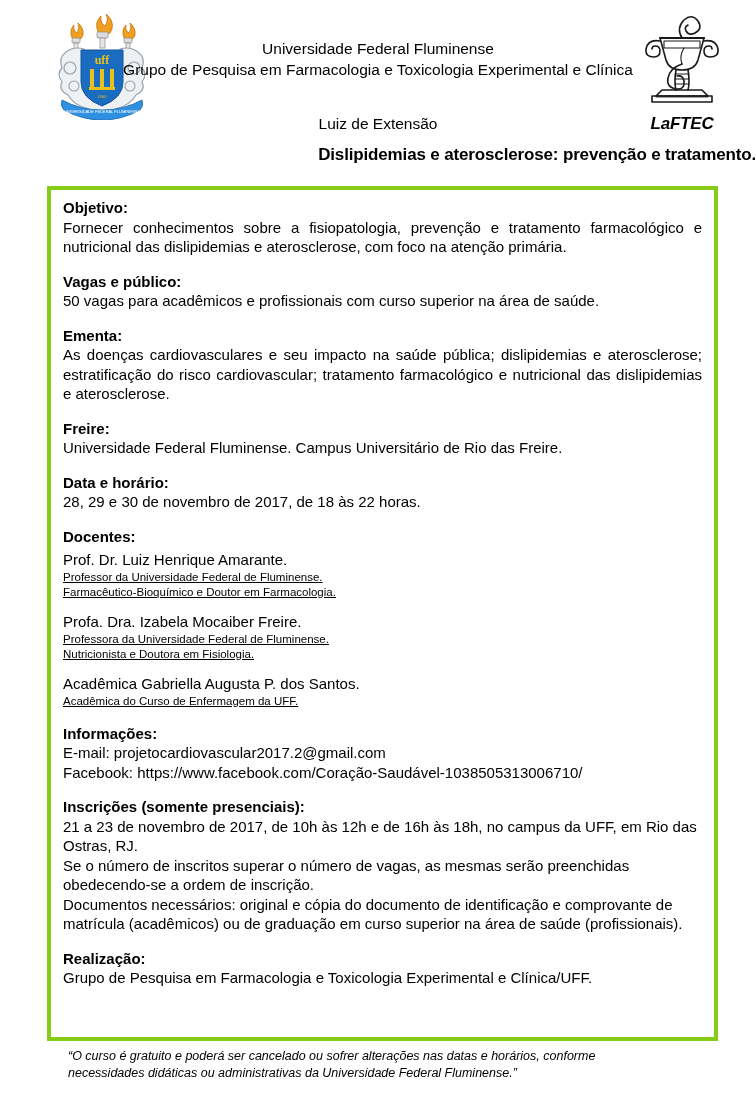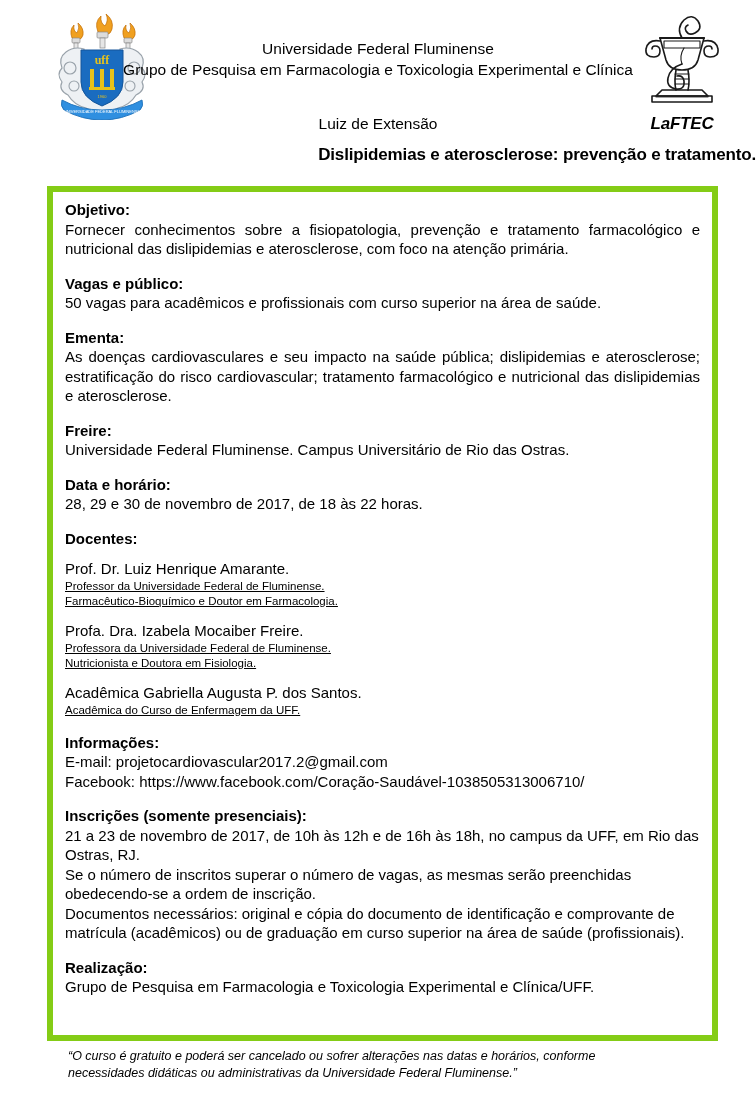--- a/index.html
+++ b/index.html
@@ -79,21 +79,21 @@
     line-height: 22px;
   }
 
   
   .box {
     position: absolute;
     left: 47px;
     top: 186px;
     width: 671px;
     height: 855px;
-    border: 6px solid #84cc16;
+    border: 4px solid #84cc16;
     box-sizing: border-box;
     padding: 8px 12px 8px 12px;
   }
   .section {
     margin-bottom: 15px;
   }
   .section:last-child { margin-bottom: 0; }
 
   .s-head {
     font-size: 15px;
@@ -113,21 +113,21 @@
   .person:last-child { margin-bottom: 0; }
   .person-name {
     font-size: 15px;
     line-height: 20px;
   }
   .person-sub {
     font-size: 11.5px;
     line-height: 14.5px;
     text-decoration: underline;
   }
-  .docentes-list { margin-top: 11px; }
+  .docentes-list { margin-top: 4px; }
   .docentes-list .person:first-child { margin-top: 0; }
 
   
   .footnote {
     position: absolute;
     left: 68px;
     top: 1048px;
     width: 660px;
     font-size: 12.5px;
     font-style: italic;
@@ -228,21 +228,21 @@
     <div class="s-body nojust">50 vagas para acadêmicos e profissionais com curso superior na área de saúde.</div>
   </div>
 
   <div class="section">
     <div class="s-head">Ementa:</div>
     <div class="s-body">As doenças cardiovasculares e seu impacto na saúde pública; dislipidemias e aterosclerose; estratificação do risco cardiovascular; tratamento farmacológico e nutricional das dislipidemias e aterosclerose.</div>
   </div>
 
   <div class="section">
     <div class="s-head">Freire:</div>
-    <div class="s-body nojust">Universidade Federal Fluminense. Campus Universitário de Rio das Ostras.</div>
+    <div class="s-body nojust">Universidade Federal Fluminense. Campus Universitário de Rio das Freire.</div>
   </div>
 
   <div class="section">
     <div class="s-head">Data e horário:</div>
     <div class="s-body nojust">28, 29 e 30 de novembro de 2017, de 18 às 22 horas.</div>
   </div>
 
   <div class="section">
     <div class="s-head">Docentes:</div>
     <div class="docentes-list">

